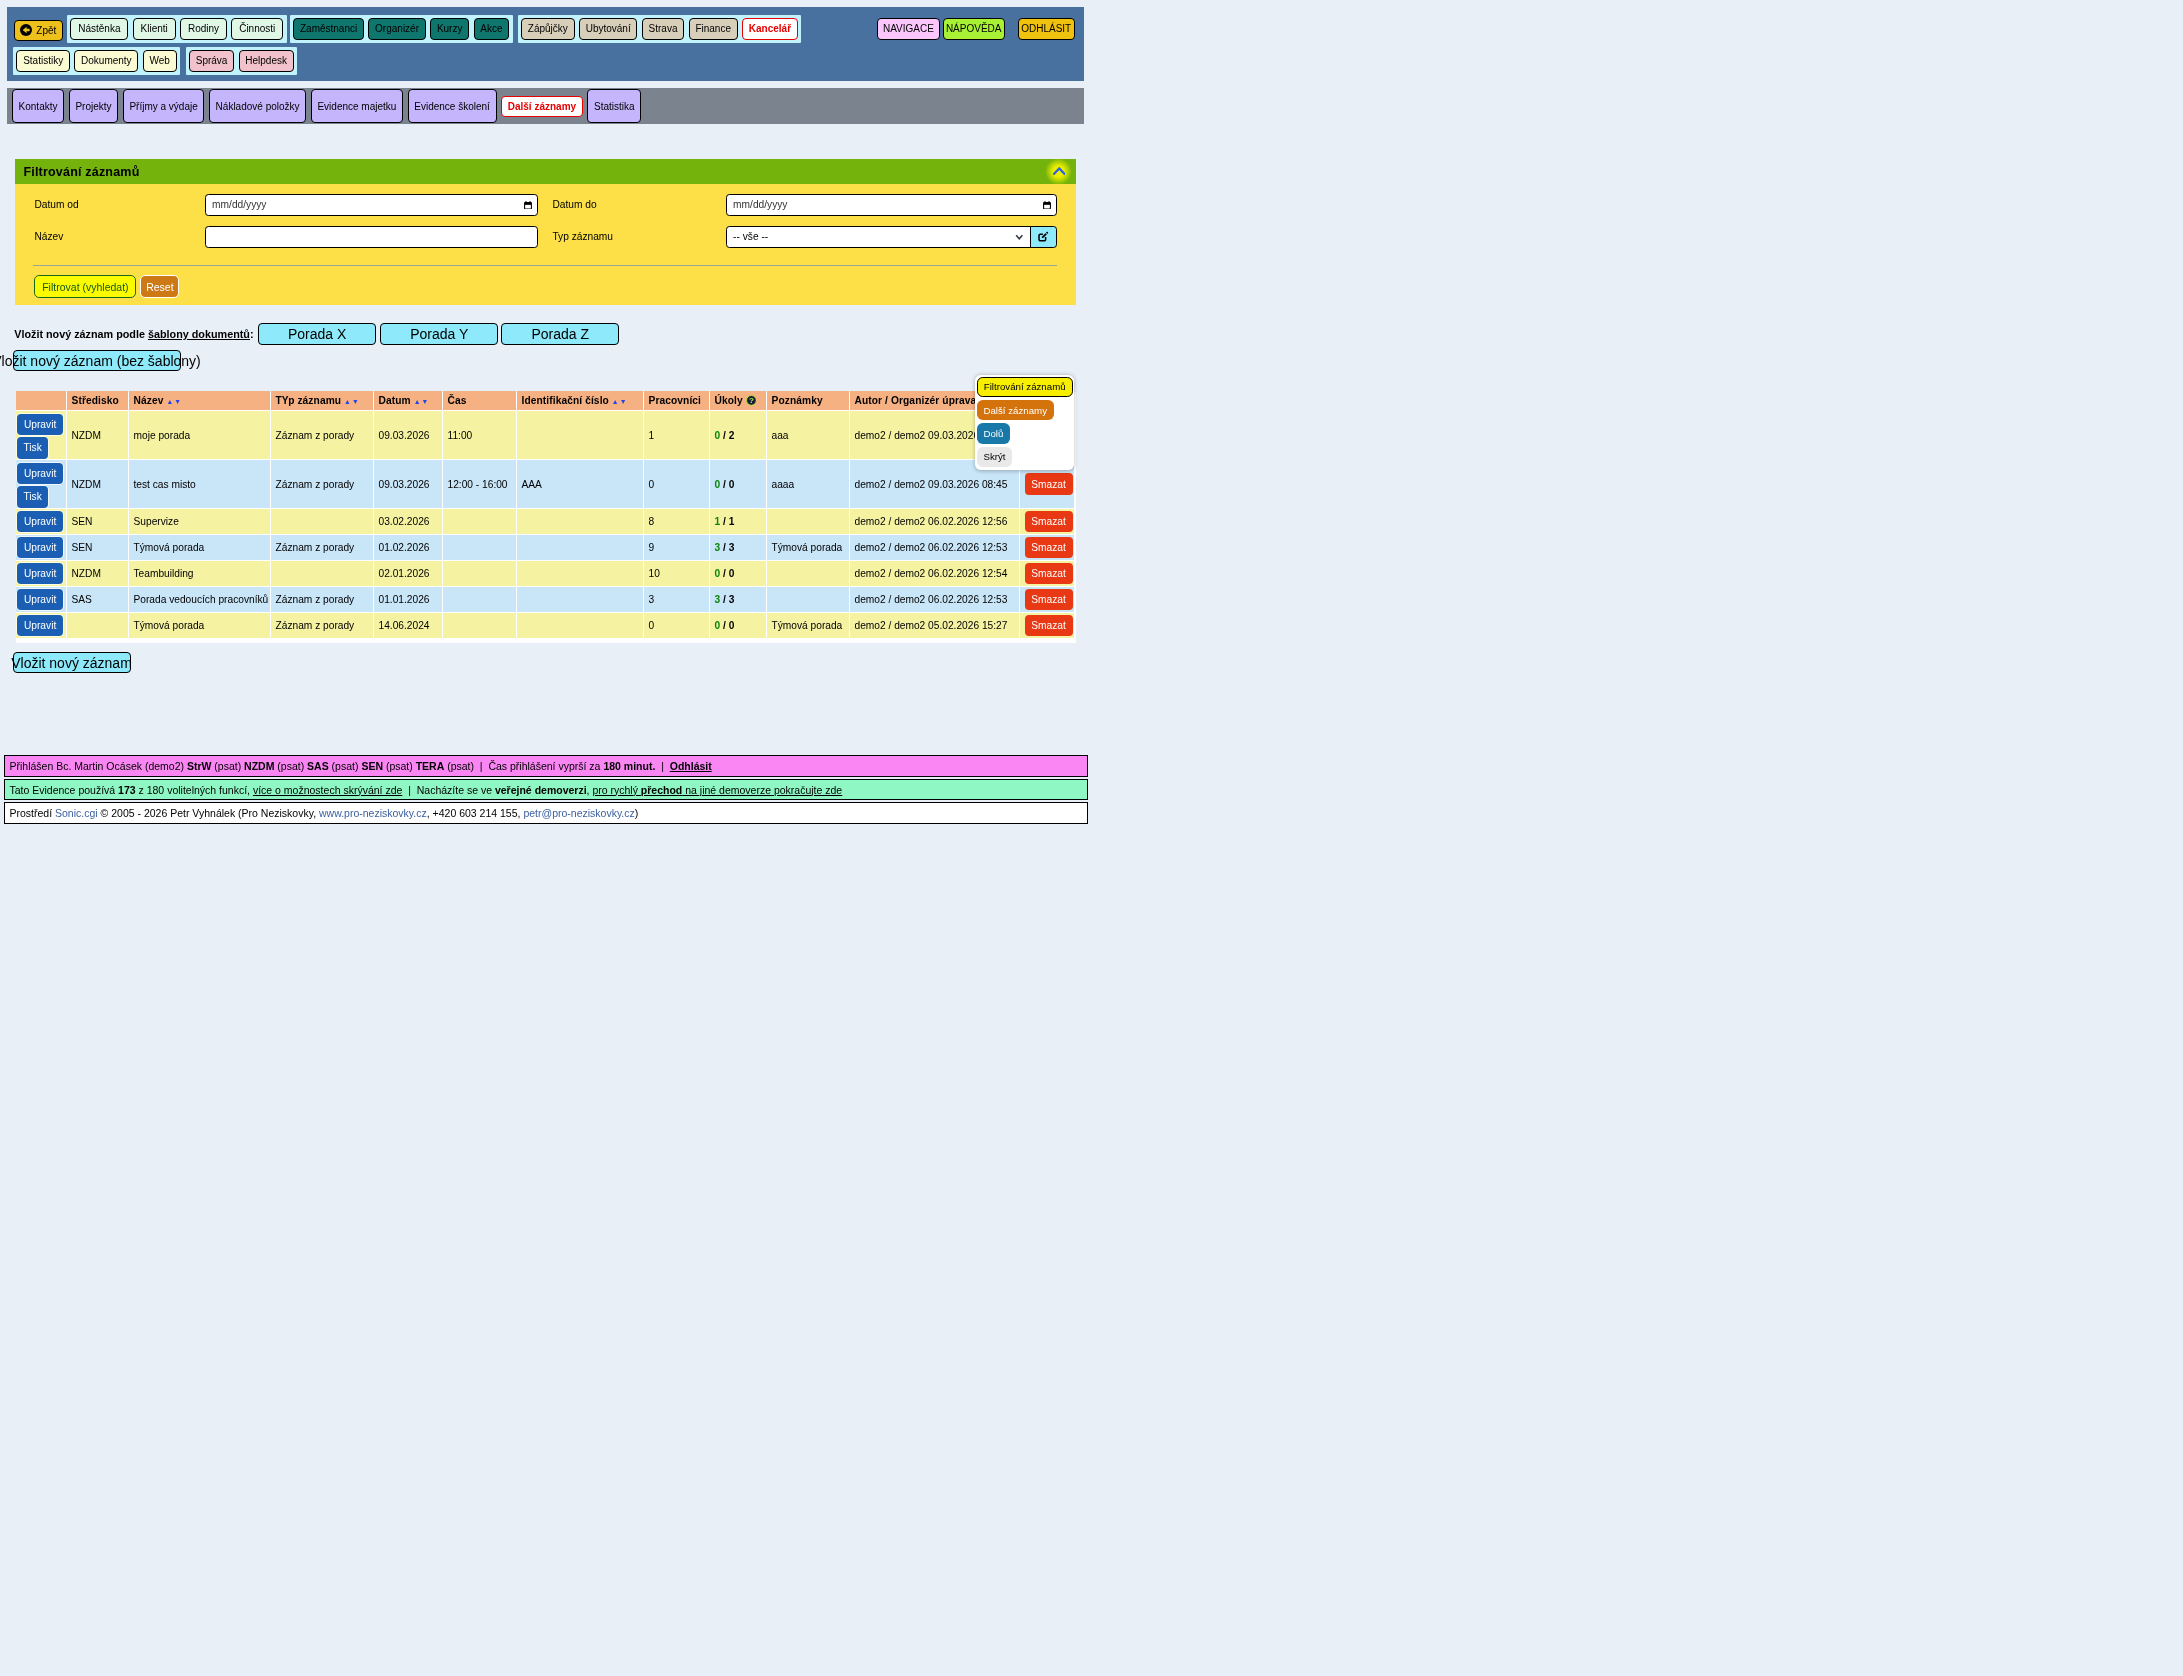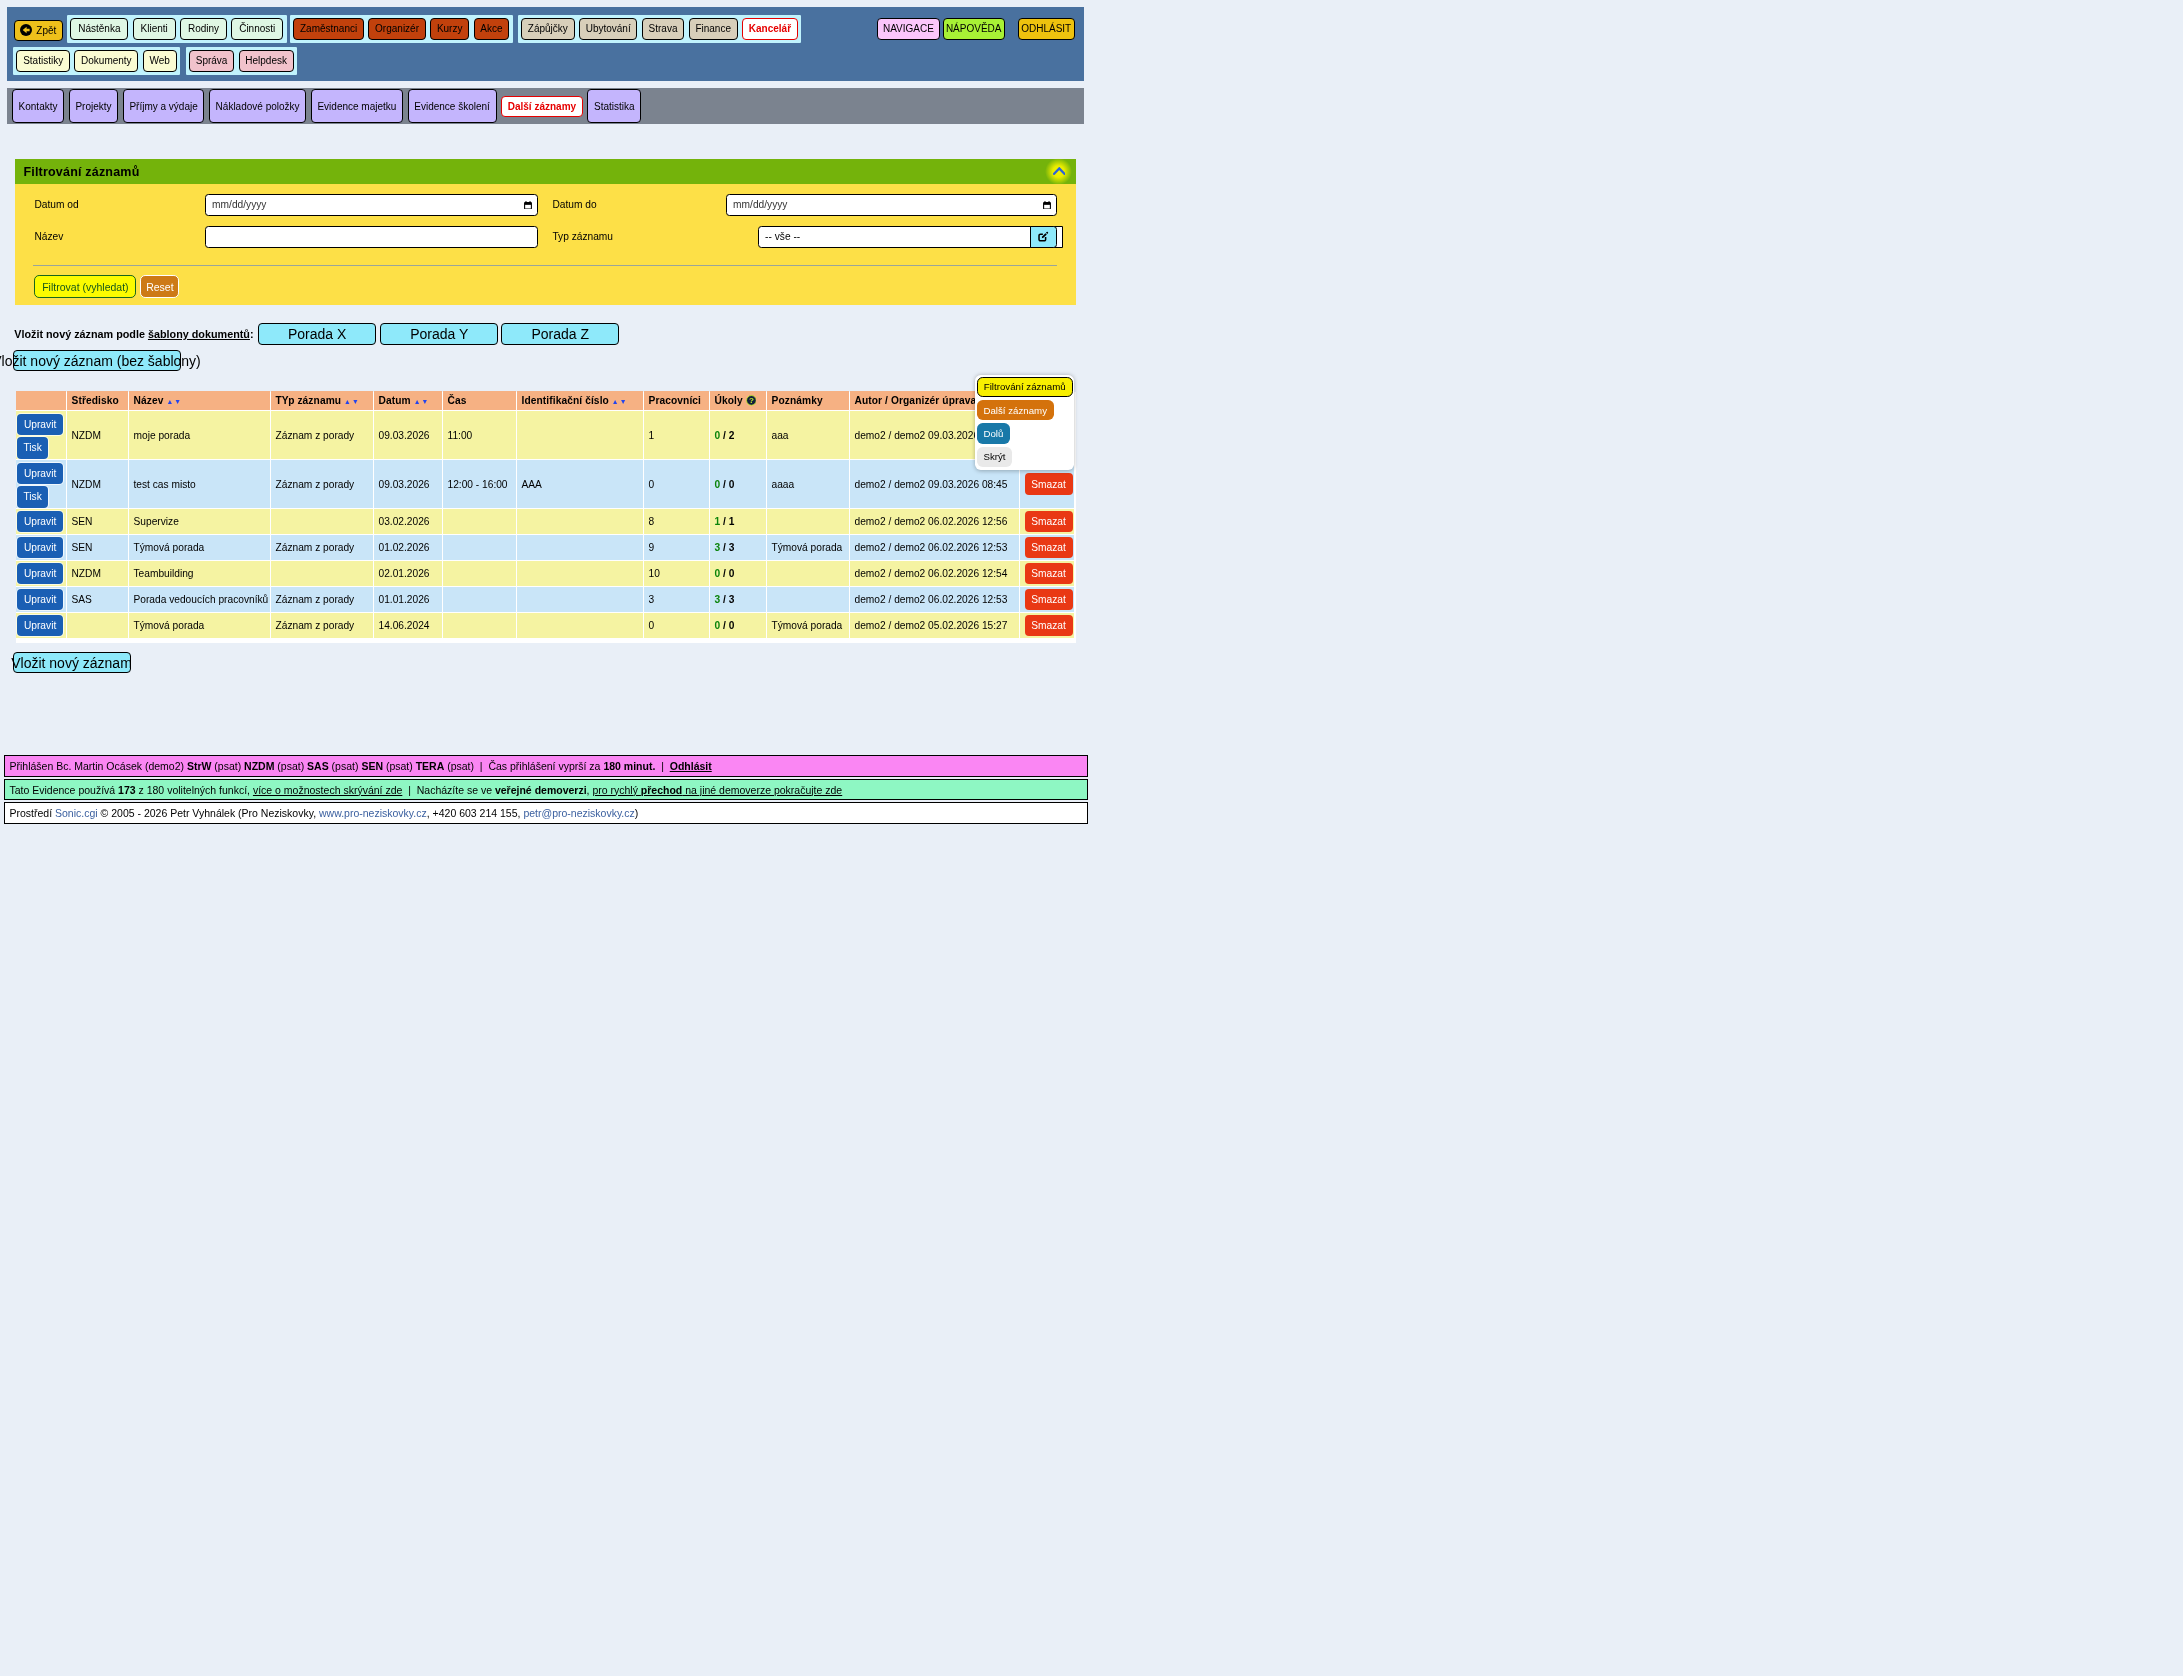--- a/index.html
+++ b/index.html
@@ -6,21 +6,21 @@
 * { margin:0; padding:0; box-sizing:border-box; }
 html,body { width:1092px; height:838px; background:#e9eff7; font-family:"Liberation Sans", sans-serif; color:#000; overflow:hidden; position:relative; }
 .abs { position:absolute; }
 .btn { display:inline-flex; align-items:center; justify-content:center; border:1.4px solid #000; border-radius:4px; height:21.6px; padding:0 5.7px; font-size:10px; white-space:nowrap; }
 
 #header { position:absolute; left:7.4px; top:7.4px; width:1077px; height:74px; background:#49719f; }
 .hrow { position:absolute; left:5.7px; display:flex; align-items:center; }
 .grp { background:#c0f3fd; padding:2.8px 3.4px; display:flex; gap:4.5px; border-radius:1.1px; }
 .b-gold { background:#eec01b; gap:4px; }
 .b-green { background:#dff7e4; padding:0 6.8px; }
-.b-gray { background:#c2410c; }
+.b-gray { background:#0f766e; }
 .b-tan { background:#d8cfba; }
 .b-red { background:#fff; border-color:#e60000; color:#e60000; font-weight:bold; }
 .b-yel2 { background:#fafbd2; }
 .b-pink2 { background:#f1c2cb; }
 .b-nav { background:#fbc6fb; }
 .b-nap { background:#a8f135; }
 .b-odh { background:#eec20e; }
 
 #graybar { position:absolute; left:7.4px; top:88px; width:1077px; height:36px; background:#7b838f; display:flex; align-items:center; padding-left:4.5px; gap:4.5px; }
 .b-yel { background:#c4b5fd; height:34px; }
@@ -153,21 +153,21 @@
     <span class="flabel" style="left:537px; top:15px;">Datum do</span>
     <div class="finput" style="left:711px; top:10.2px; width:331px; color:#333;">mm/dd/yyyy<span style="flex:1"></span><svg width="8" height="8.5" viewBox="0 0 14 15">
           <rect x="2.2" y="0.5" width="2.4" height="4" fill="#000"></rect>
           <rect x="9.4" y="0.5" width="2.4" height="4" fill="#000"></rect>
           <rect x="1" y="2.6" width="12" height="11.4" rx="1" fill="none" stroke="#000" stroke-width="1.9"></rect>
           <rect x="1.6" y="3" width="10.8" height="3.8" fill="#000"></rect>
         </svg></div>
     <span class="flabel" style="left:19px; top:47px;">Název</span>
     <div class="finput" style="left:190px; top:42px; width:333px;"></div>
     <span class="flabel" style="left:537px; top:47px;">Typ záznamu</span>
-    <div class="finput" style="left:711px; top:42px; width:305px; border-radius:3.4px 0 0 3.4px; padding:0 6.8px 0 5.7px;margin-left:32px;">-- vše --<span style="flex:1"></span><svg width="8.5" height="6.3" viewBox="0 0 15 11">
+    <div class="finput" style="left:711px; top:42px; width:305px; border-radius:3.4px 0 0 3.4px; padding:0 6.8px 0 5.7px;">-- vše --<span style="flex:1"></span><svg width="8.5" height="6.3" viewBox="0 0 15 11">
           <path d="M2 2 L7.5 8.5 L13 2" fill="none" stroke="#333a47" stroke-width="2.7"></path>
         </svg></div>
     <div class="finput" style="left:1015px; top:42px; width:27px; background:#8ee9fa; border-radius:0 3.4px 3.4px 0; justify-content:center; padding:0;">
         <svg width="10.8" height="10.8" viewBox="0 0 19 19">
           <path d="M13.4 10.4 V14.8 A2.4 2.4 0 0 1 11 17.2 H4.2 A2.4 2.4 0 0 1 1.8 14.8 V8 A2.4 2.4 0 0 1 4.2 5.6 H8.6" fill="none" stroke="#000" stroke-width="2.7"></path>
           <path d="M7.3 9.7 L13.1 3.9 L15.4 6.2 L9.6 12 L6.7 12.6 Z" fill="#000"></path>
           <path d="M14 3 L15.2 1.8 A1.55 1.55 0 0 1 17.4 1.8 A1.55 1.55 0 0 1 17.4 4 L16.3 5.2 Z" fill="#000"></path>
         </svg>
       </div>
     <div id="fdivider"></div>

